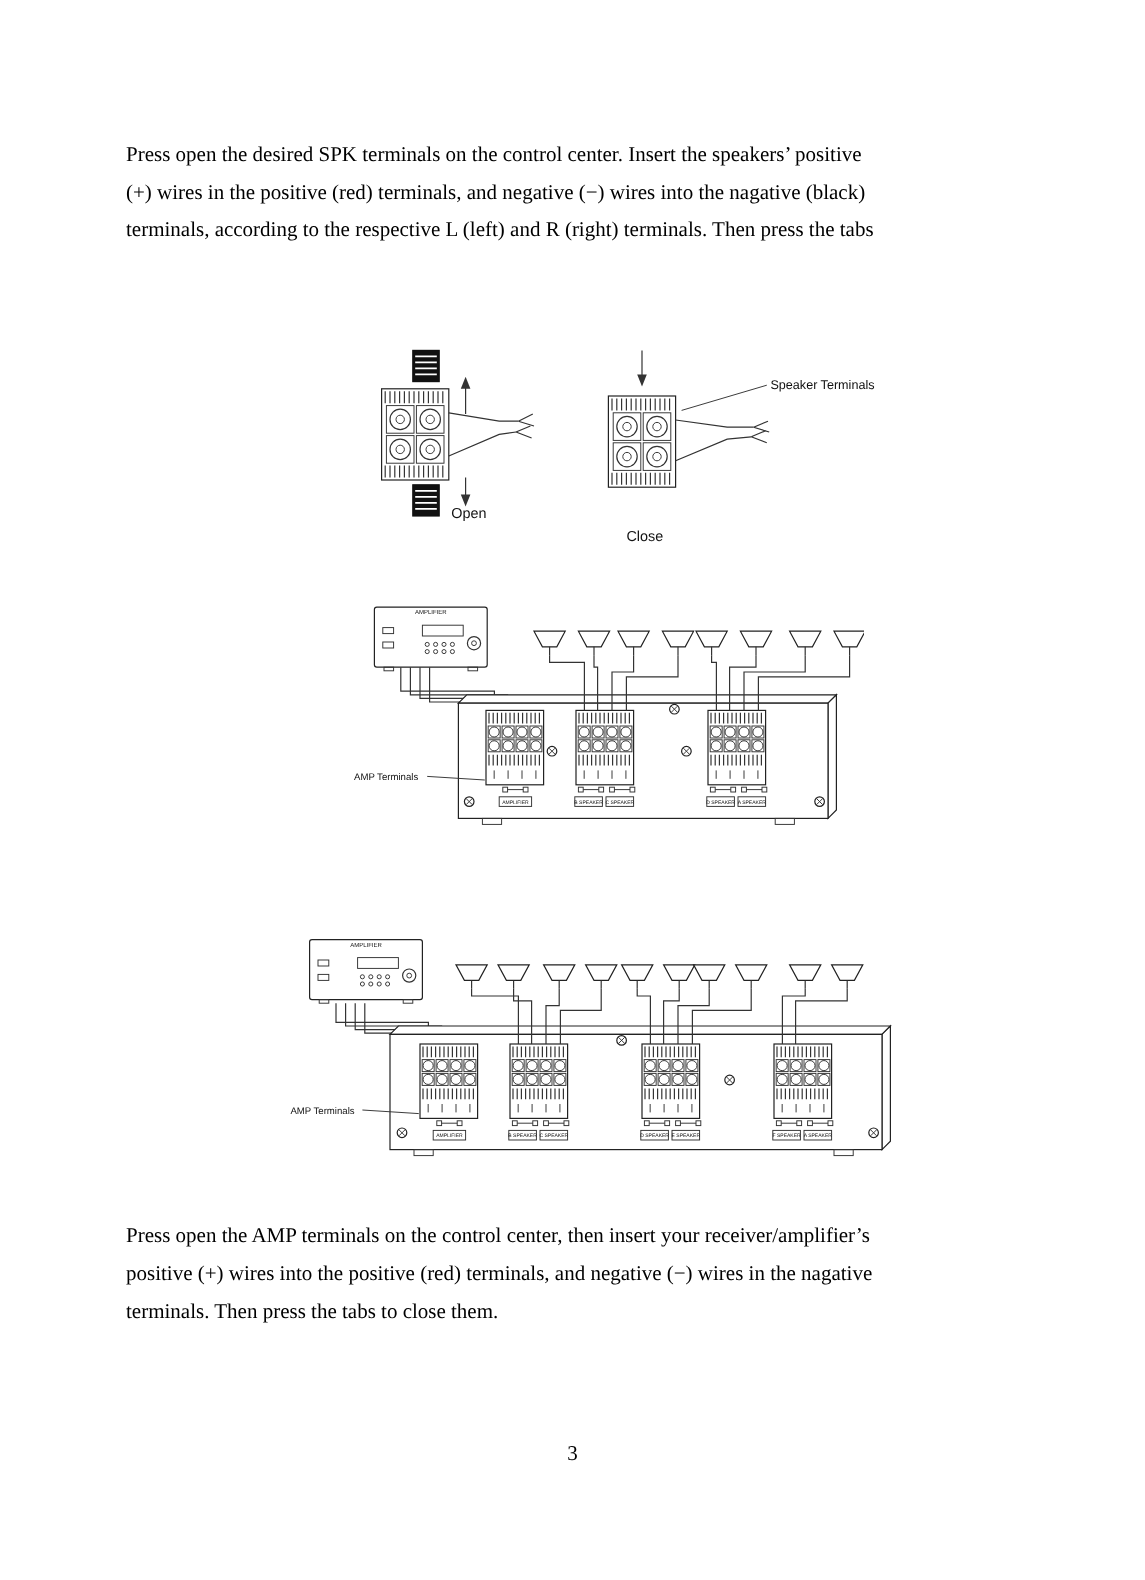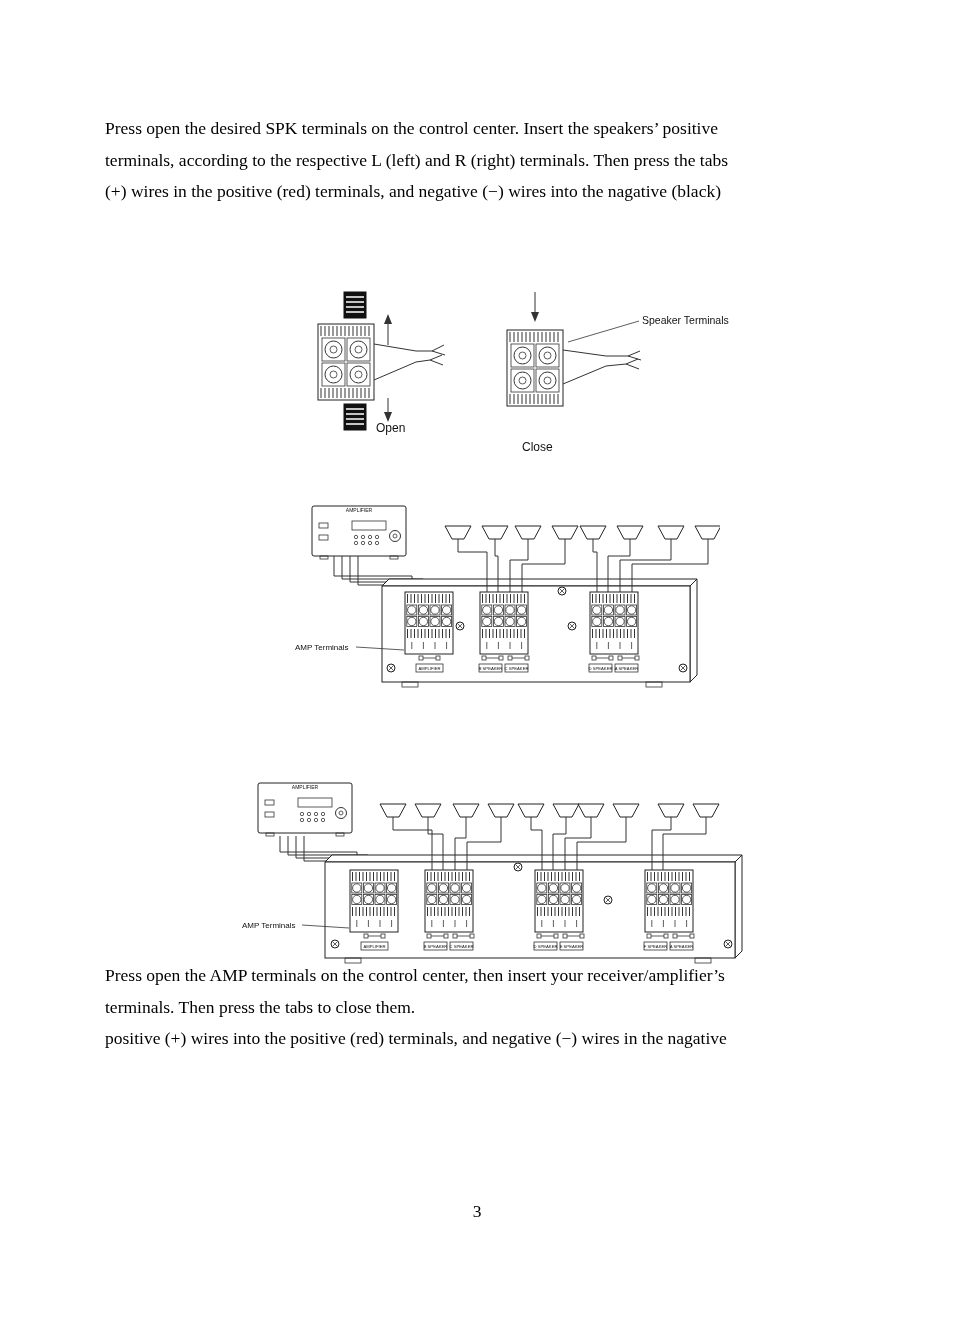--- a/index.html
+++ b/index.html
@@ -102,22 +102,22 @@
         <rect class="thin" x="7" y="17" width="9" height="5" fill="#fff"></rect>
         <rect class="thin" x="7" y="29" width="9" height="5" fill="#fff"></rect>
         <rect class="thin" x="8" y="50" width="8" height="3" fill="#fff"></rect>
         <rect class="thin" x="78" y="50" width="8" height="3" fill="#fff"></rect>
       </g>
     </defs>
   </svg>
 
   <p class="para" style="top:113px">
     <span class="line">Press open the desired SPK terminals on the control center. Insert the speakers’ positive</span>
+    <span class="line">(+) wires in the positive (red) terminals, and negative (−) wires into the nagative (black)</span>
     <span class="line">terminals, according to the respective L (left) and R (right) terminals. Then press the tabs</span>
-    <span class="line">(+) wires in the positive (red) terminals, and negative (−) wires into the nagative (black)</span>
   </p>
 
   <svg class="diag" style="left:298px;top:288px" width="460" height="175" viewBox="0 0 460 175">
     <g>
       <use href="#tab" x="46" y="4"></use>
       <use href="#termblock2" x="20" y="36"></use>
       <use href="#tab" x="46" y="116"></use>
       <g>
         <path class="ln" d="M76,56L118,63L134,63"></path>
         <path class="ln" d="M134,63L146,57M134,63L147,67"></path>
@@ -301,21 +301,21 @@
       <path class="ln" d="M431,46V52H412V92"></path>
       <path class="ln" d="M466,46V56H423V92"></path>
     </g>
 
     <g>
       <text x="2" y="150" font-size="8">AMP Terminals</text>
       <line class="thin" x1="62" y1="147" x2="109" y2="150"></line>
     </g>
   </svg>
 
-  <p class="para" style="top:960px">
+  <p class="para" style="top:1014px">
     <span class="line">Press open the AMP terminals on the control center, then insert your receiver/amplifier’s</span>
+    <span class="line">positive (+) wires into the positive (red) terminals, and negative (−) wires in the nagative</span>
     <span class="line">terminals. Then press the tabs to close them.</span>
-    <span class="line">positive (+) wires into the positive (red) terminals, and negative (−) wires in the nagative</span>
   </p>
 
   <div class="pagenum">3</div>
 
 </div>
 
 </body></html>

